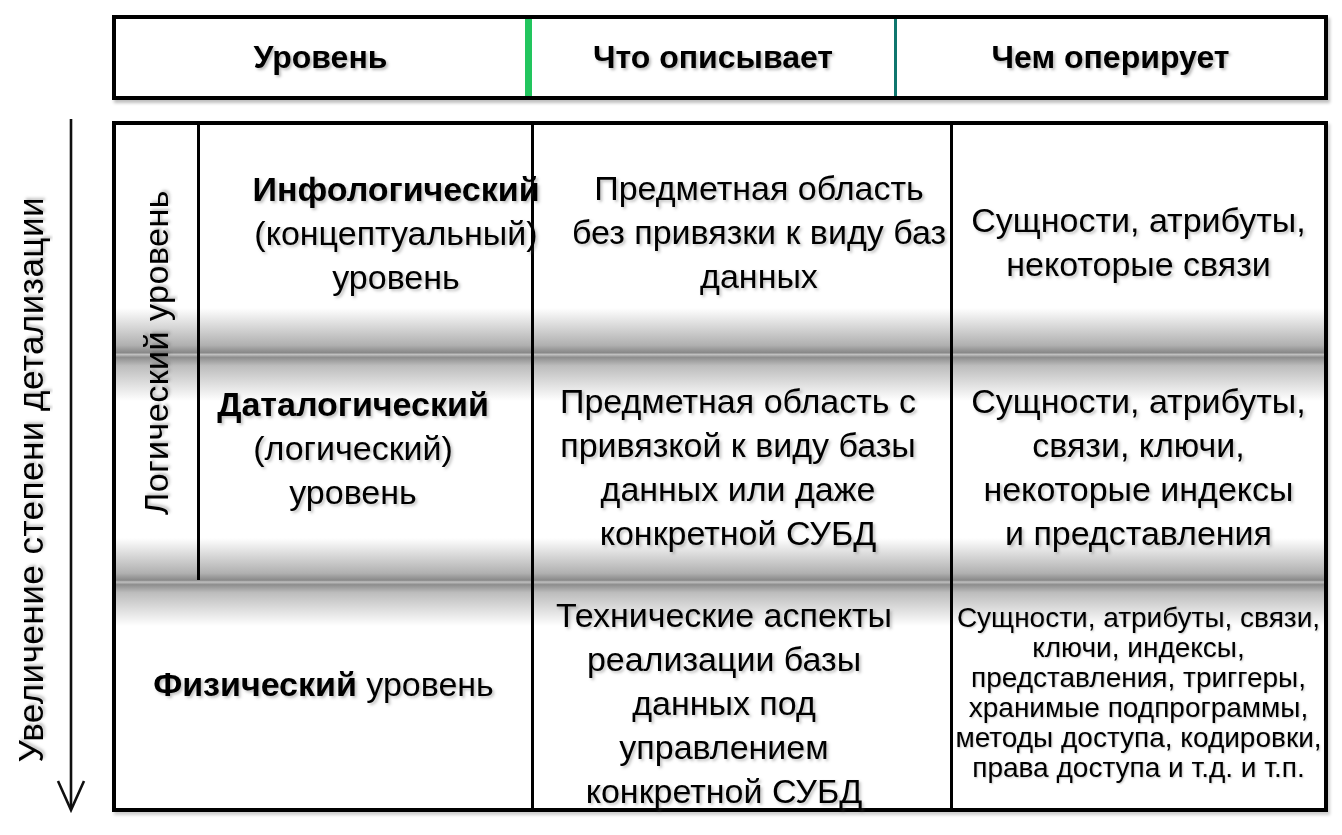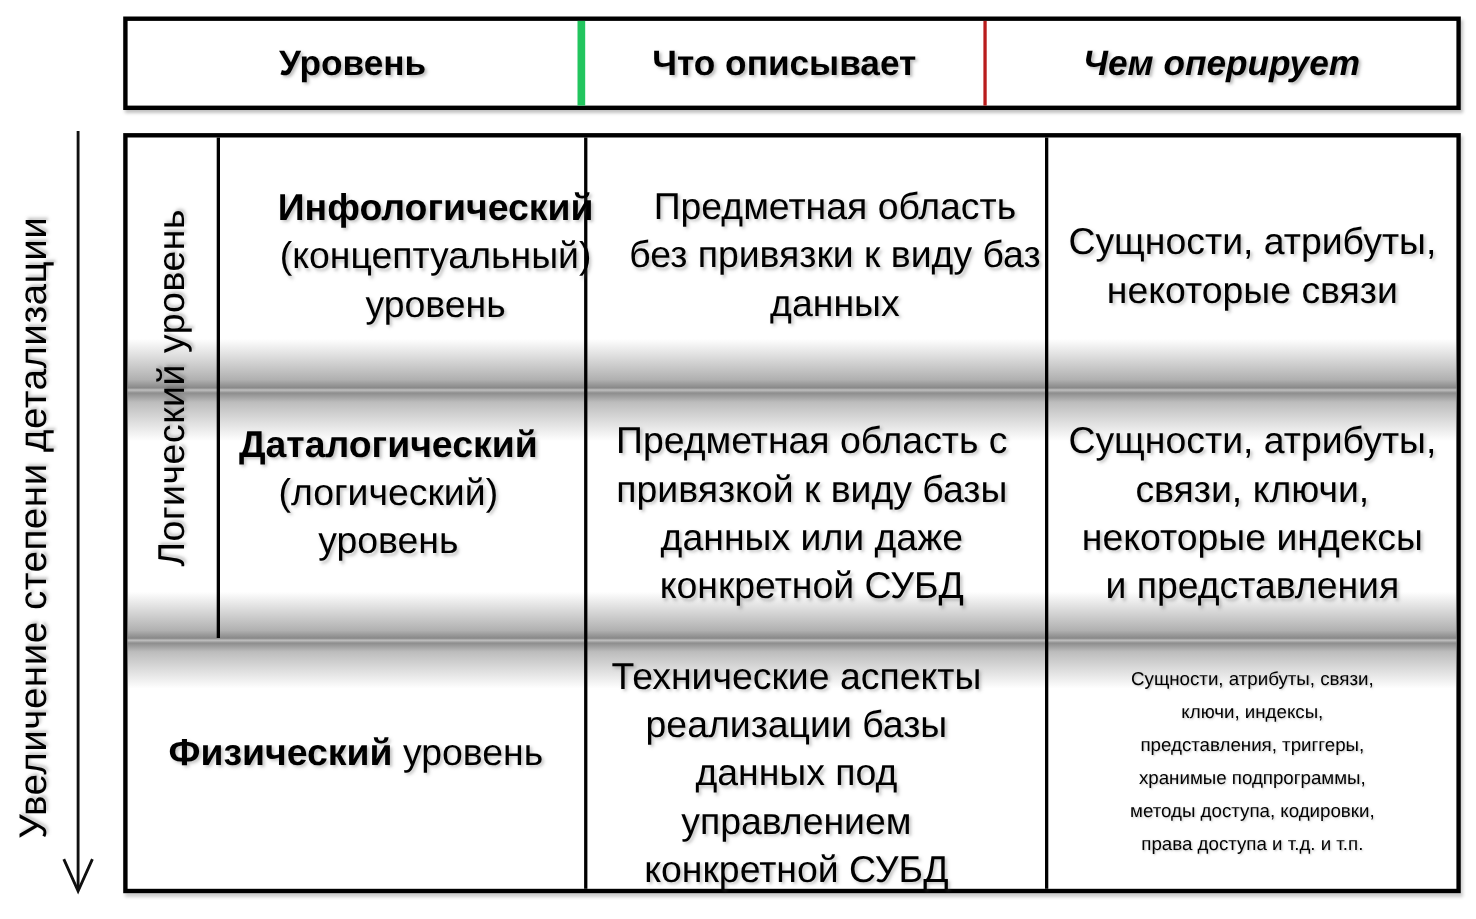--- a/index.html
+++ b/index.html
@@ -25,21 +25,21 @@
     box-sizing:border-box; border:4px solid #000; background:#fff;
     display:flex; box-shadow:2px 3px 3px rgba(0,0,0,0.25);
   }
   .hcell {
     display:flex; align-items:center; justify-content:center;
     font-weight:bold; font-size:32px; box-sizing:border-box;
     text-shadow:2px 2px 3px rgba(80,80,80,0.4);
   }
   .hc1 { width:409px; }
   .hc2 { width:369px; border-left:7px solid #22c55e; }
-  .hc3 { flex:1; border-left:3px solid #b91c1c;font-style:italic; }
+  .hc3 { flex:1; border-left:3px solid #0f766e; }
   
   .mtable {
     position:absolute; left:112px; top:121px; width:1216px; height:691px;
     box-sizing:border-box; border:4px solid #000; background:#fff;
     box-shadow:2px 3px 3px rgba(0,0,0,0.2);
   }
   .band {
     position:absolute; left:0; width:1208px; height:93px; z-index:1;
     background:linear-gradient(to bottom,
       rgba(255,255,255,0) 0%,
@@ -61,21 +61,21 @@
     display:flex; align-items:center; justify-content:center; z-index:3;
   }
   .group-label-box .vtext { font-size:34px; }
   .cell {
     position:absolute; display:flex; align-items:center; justify-content:center;
     text-align:center; white-space:pre-line; z-index:3;
     font-size:34px; line-height:44px;
     text-shadow:2px 2px 3px rgba(80,80,80,0.35);
   }
   .b { font-weight:bold; }
-  .small { font-size:17px; line-height:30px; text-shadow:1px 1px 2px rgba(80,80,80,0.35); }
+  .small { font-size:28px; line-height:30px; text-shadow:1px 1px 2px rgba(80,80,80,0.35); }
   
   .r1c1 { left:84px;  top:0px;   width:392px; height:216px; }
   .r1c2 { left:418px; top:0px;   width:450px; height:214px; }
   .r1c3 { left:837px; top:0px;   width:371px; height:234px; }
   .r2c1 { left:84px;  top:258px; width:306px; height:130px; }
   .r2c2 { left:438px; top:275px; width:368px; height:134px; }
   .r2c3 { left:837px; top:275px; width:371px; height:134px; }
   .r3c1 { left:0px;   top:462px; width:415px; height:194px; }
   .r3c2 { left:418px; top:465px; width:380px; height:226px; }
   .r3c3 { left:837px; top:455px; width:371px; height:226px; }

